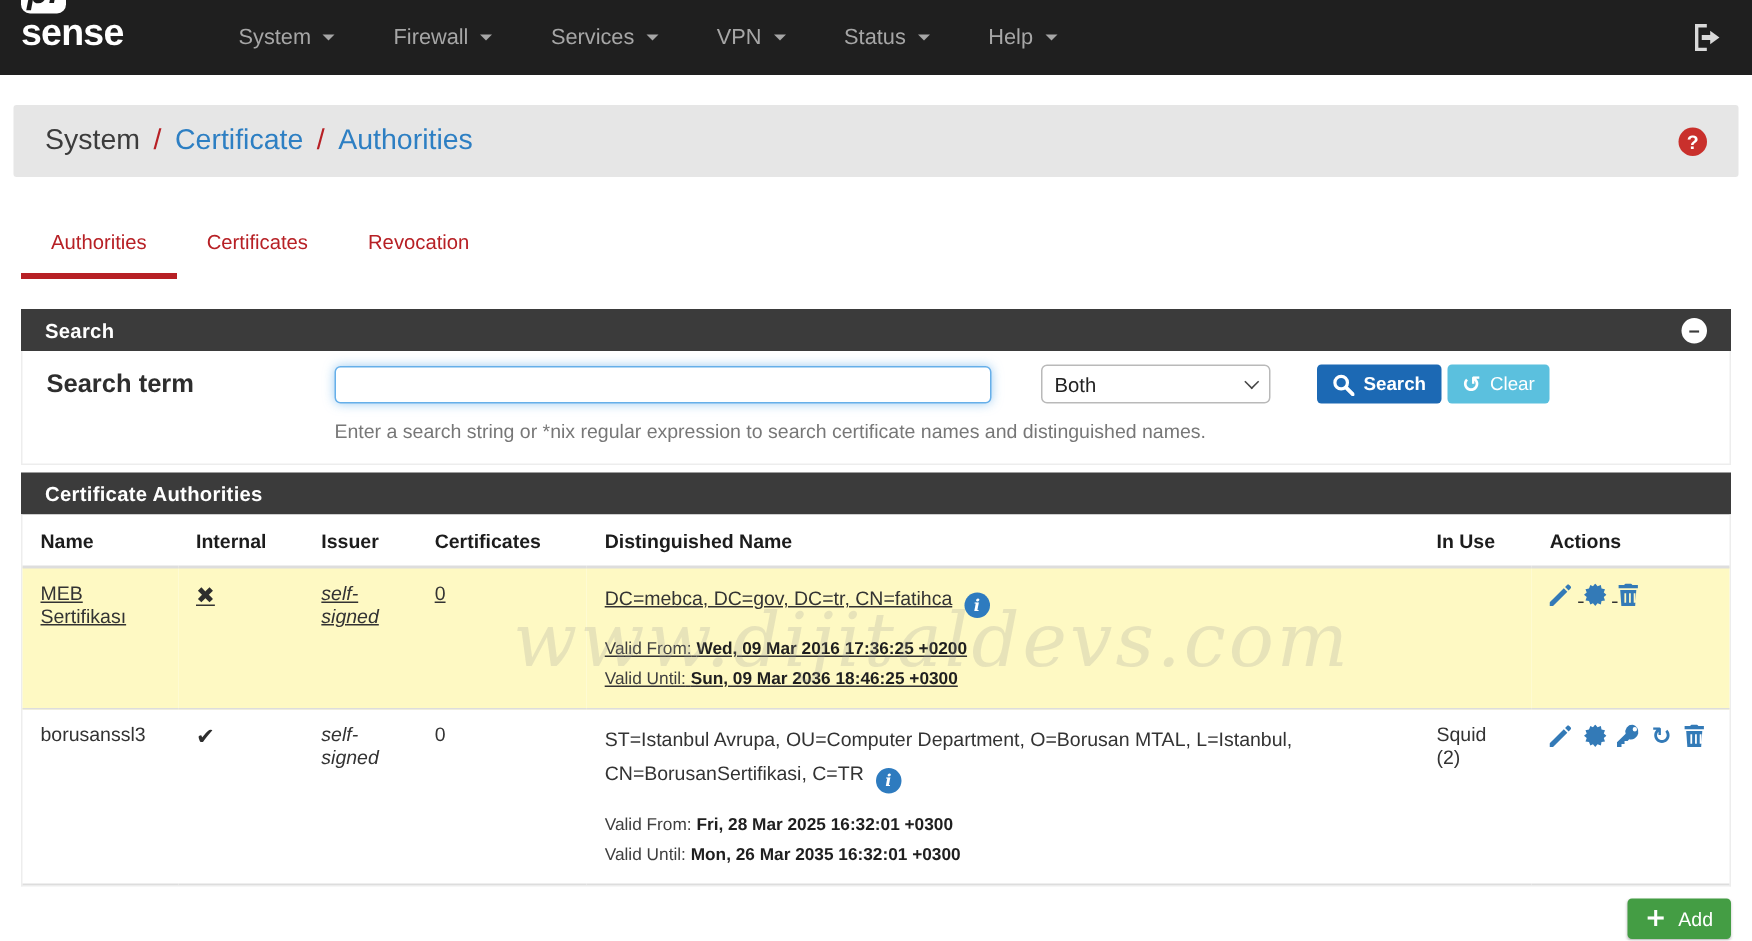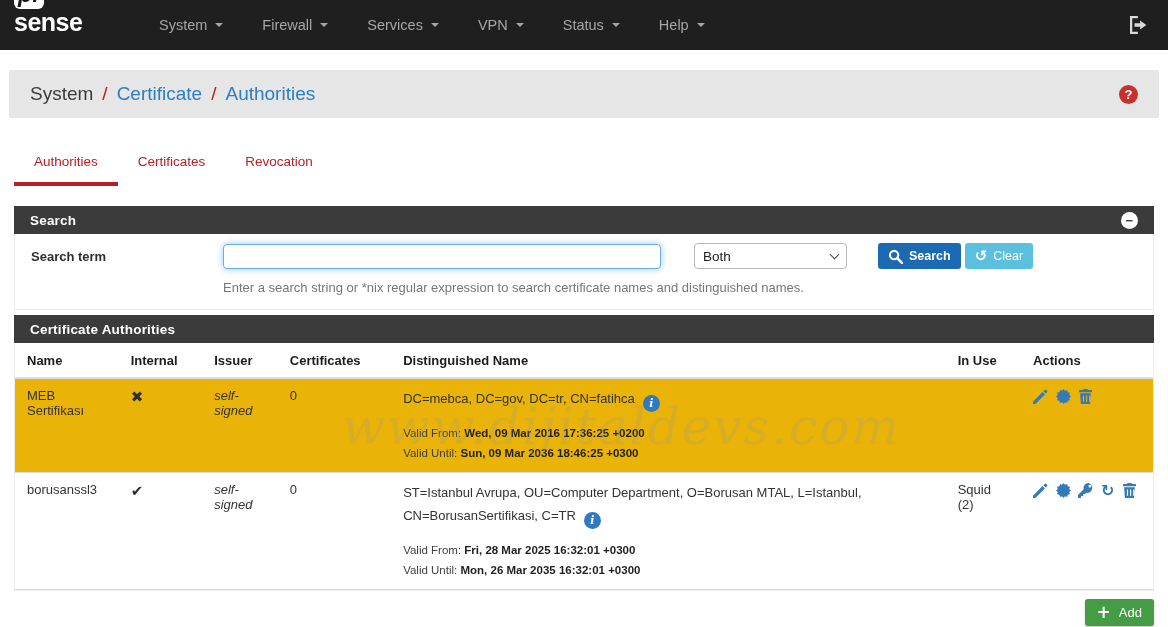--- a/index.html
+++ b/index.html
@@ -45,21 +45,21 @@
   .panel + .panel { margin-top:5px;border-radius:13px; }
   .panel-header { height:28px; background:#3b3b3b; color:#fff; display:flex; align-items:center;
                   padding:0 16px; font-size:13.5px; font-weight:bold; letter-spacing:0.2px; }
   .collapse-circle { margin-left:auto; width:17px; height:17px; background:#fff; color:#3b3b3b;
                      border-radius:50%; display:flex; align-items:center; justify-content:center;
                      font-weight:bold; font-size:13px; line-height:1; cursor:pointer; }
 
   
   .search-body { background:#fff; border:1px solid #ededed; border-top:none; padding:9px 16px 2px; }
   .search-row { display:flex; align-items:center; }
-  .search-label { width:192px; font-weight:bold; font-size:13px; color:#2e2e2e; }
+  .search-label { width:192px; font-weight:bold; font-size:17px; color:#2e2e2e; }
   .search-input { width:438px; height:25px; border:1px solid #66afe9; border-radius:4px;
                   box-shadow:0 0 7px rgba(102,175,233,0.65); outline:none; padding:0 8px; font-size:13px; }
   .select-wrap { position:relative; margin-left:33px; }
   .search-select { width:153px; height:26px; border:1px solid #b9b9b9; border-radius:4px; font-size:13.5px;
                    padding:0 22px 0 8px; color:#222; background:#fff; appearance:none; -webkit-appearance:none;
                    font-family:inherit; }
   .select-chevron { position:absolute; right:9px; top:8px; width:7px; height:7px; pointer-events:none;
                     border-right:1.5px solid #444; border-bottom:1.5px solid #444; transform:rotate(45deg); }
   .btn { height:26px; border:none; border-radius:3px; color:#fff; font-size:12.5px;
          display:inline-flex; align-items:center; gap:6px; padding:0 10px; cursor:pointer; font-family:inherit; }
@@ -69,21 +69,21 @@
   .undo-char { font-size:15px; }
   .search-hint { margin-left:192px; color:#777; font-size:13px; padding:11px 0 12px; }
 
   
   .ca-body { background:#fff; border:1px solid #ededed; border-top:none; }
   table.ca-table { width:100%; border-collapse:collapse; font-size:13px; }
   .ca-table th { text-align:left; padding:10px 12px 9px; border-bottom:2px solid #ddd;
                  color:#1c1c1c; font-size:13px; }
   .ca-table td { padding:9px 12px; vertical-align:top; color:#333; }
   .ca-table tbody tr { border-bottom:1px solid #ddd; }
-  tr.striped { background:#eab308; }
+  tr.striped { background:#fef9c3;text-decoration:underline; }
   .issuer { font-style:italic; }
   .mark { font-size:15px; font-weight:bold; color:#2e2e2e; font-family:"DejaVu Sans",sans-serif; }
   .info-circle { display:inline-flex; width:17px; height:17px; border-radius:50%; background:#2e7bbf;
                  color:#fff; align-items:center; justify-content:center; font-size:11px; font-weight:bold;
                  font-style:italic; font-family:"DejaVu Serif",serif; margin-left:8px;
                  vertical-align:-4px; cursor:pointer; }
   .dn-line { line-height:1.75; }
   .valid-block { margin-top:12px; font-size:11.5px; line-height:1.7; color:#3f3f3f; }
   .valid-date { font-weight:bold; color:#1f1f1f; }
   .actions-cell { white-space:nowrap; }

